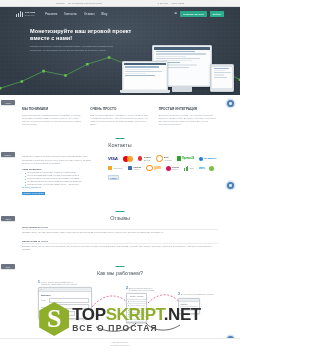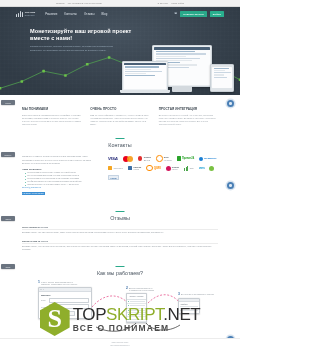--- a/index.html
+++ b/index.html
@@ -202,21 +202,21 @@
   .wmark .hex{position:relative;width:30px;height:34px;}
   .wmark .hex .shape{
     width:30px;height:34px;background:#8fae2b;
     clip-path:polygon(50% 0%,100% 25%,100% 75%,50% 100%,0% 75%,0% 25%);
   }
   .wmark .hex .s{
     position:absolute;inset:0;display:flex;align-items:center;justify-content:center;
     font-size:26px;font-weight:bold;color:#ffffff;line-height:1;font-family:"Liberation Serif",serif;
   }
   .wmark .wtxt{display:flex;flex-direction:column;line-height:1;}
-  .wmark .wtop{font-size:17px;font-weight:normal;letter-spacing:-.4px;color:#2d2d2d;}
+  .wmark .wtop{font-size:17px;font-weight:bold;letter-spacing:-.4px;color:#2d2d2d;}
   .wmark .wtop em{font-style:normal;color:#8fae2b;}
   .wmark .wsub{font-size:8.5px;font-weight:bold;color:#4a4a4a;letter-spacing:1.2px;margin-top:1px;}
 </style>
 </head>
 <body>
 
 <div class="page">
 
   <div class="topbar">
     <div class="tl">
@@ -546,21 +546,21 @@
 
   <div class="wmark">
     <div class="hex">
       <div class="shape"></div>
       <div class="s">S</div>
     </div>
     <div class="wtxt">
       <div class="wtop">
         <span>TOP</span><em>SKRIPT</em><span>.NET</span>
       </div>
-      <div class="wsub">ВСЕ О ПОНИМАЕМ</div>
+      <div class="wsub">ВСЕ О ПРОСТАЯ</div>
     </div>
   </div>
 
   <div class="footer">
     <div class="fcopy">
       <div>Game Encode 2016</div>
       <div>Все права защищены</div>
     </div>
   </div>
 

